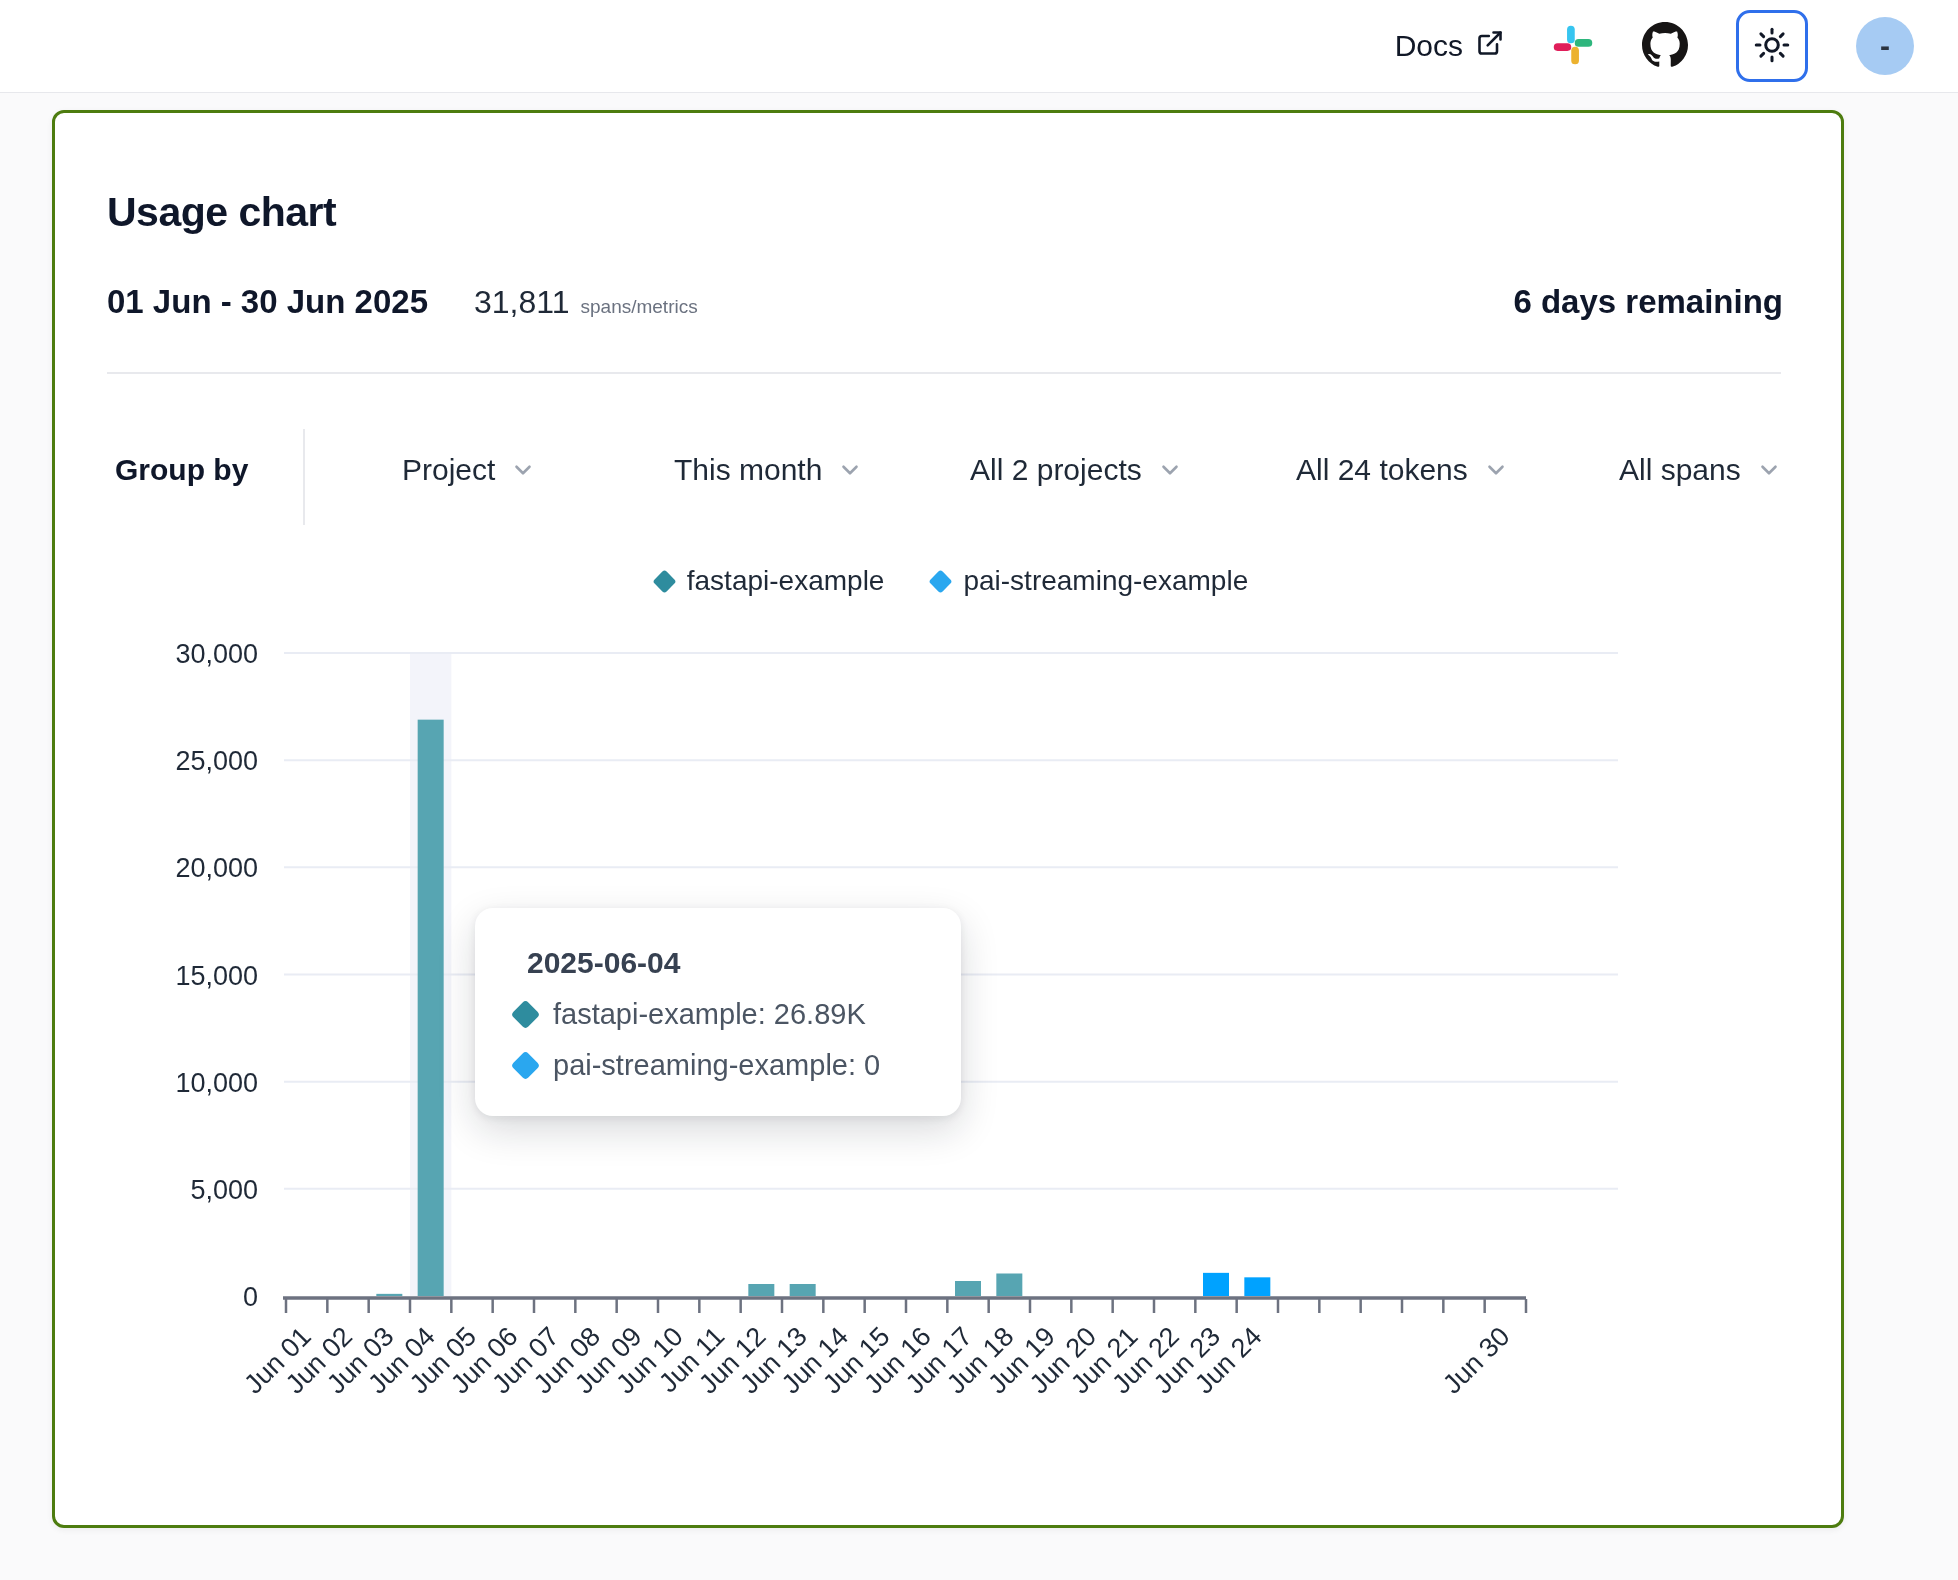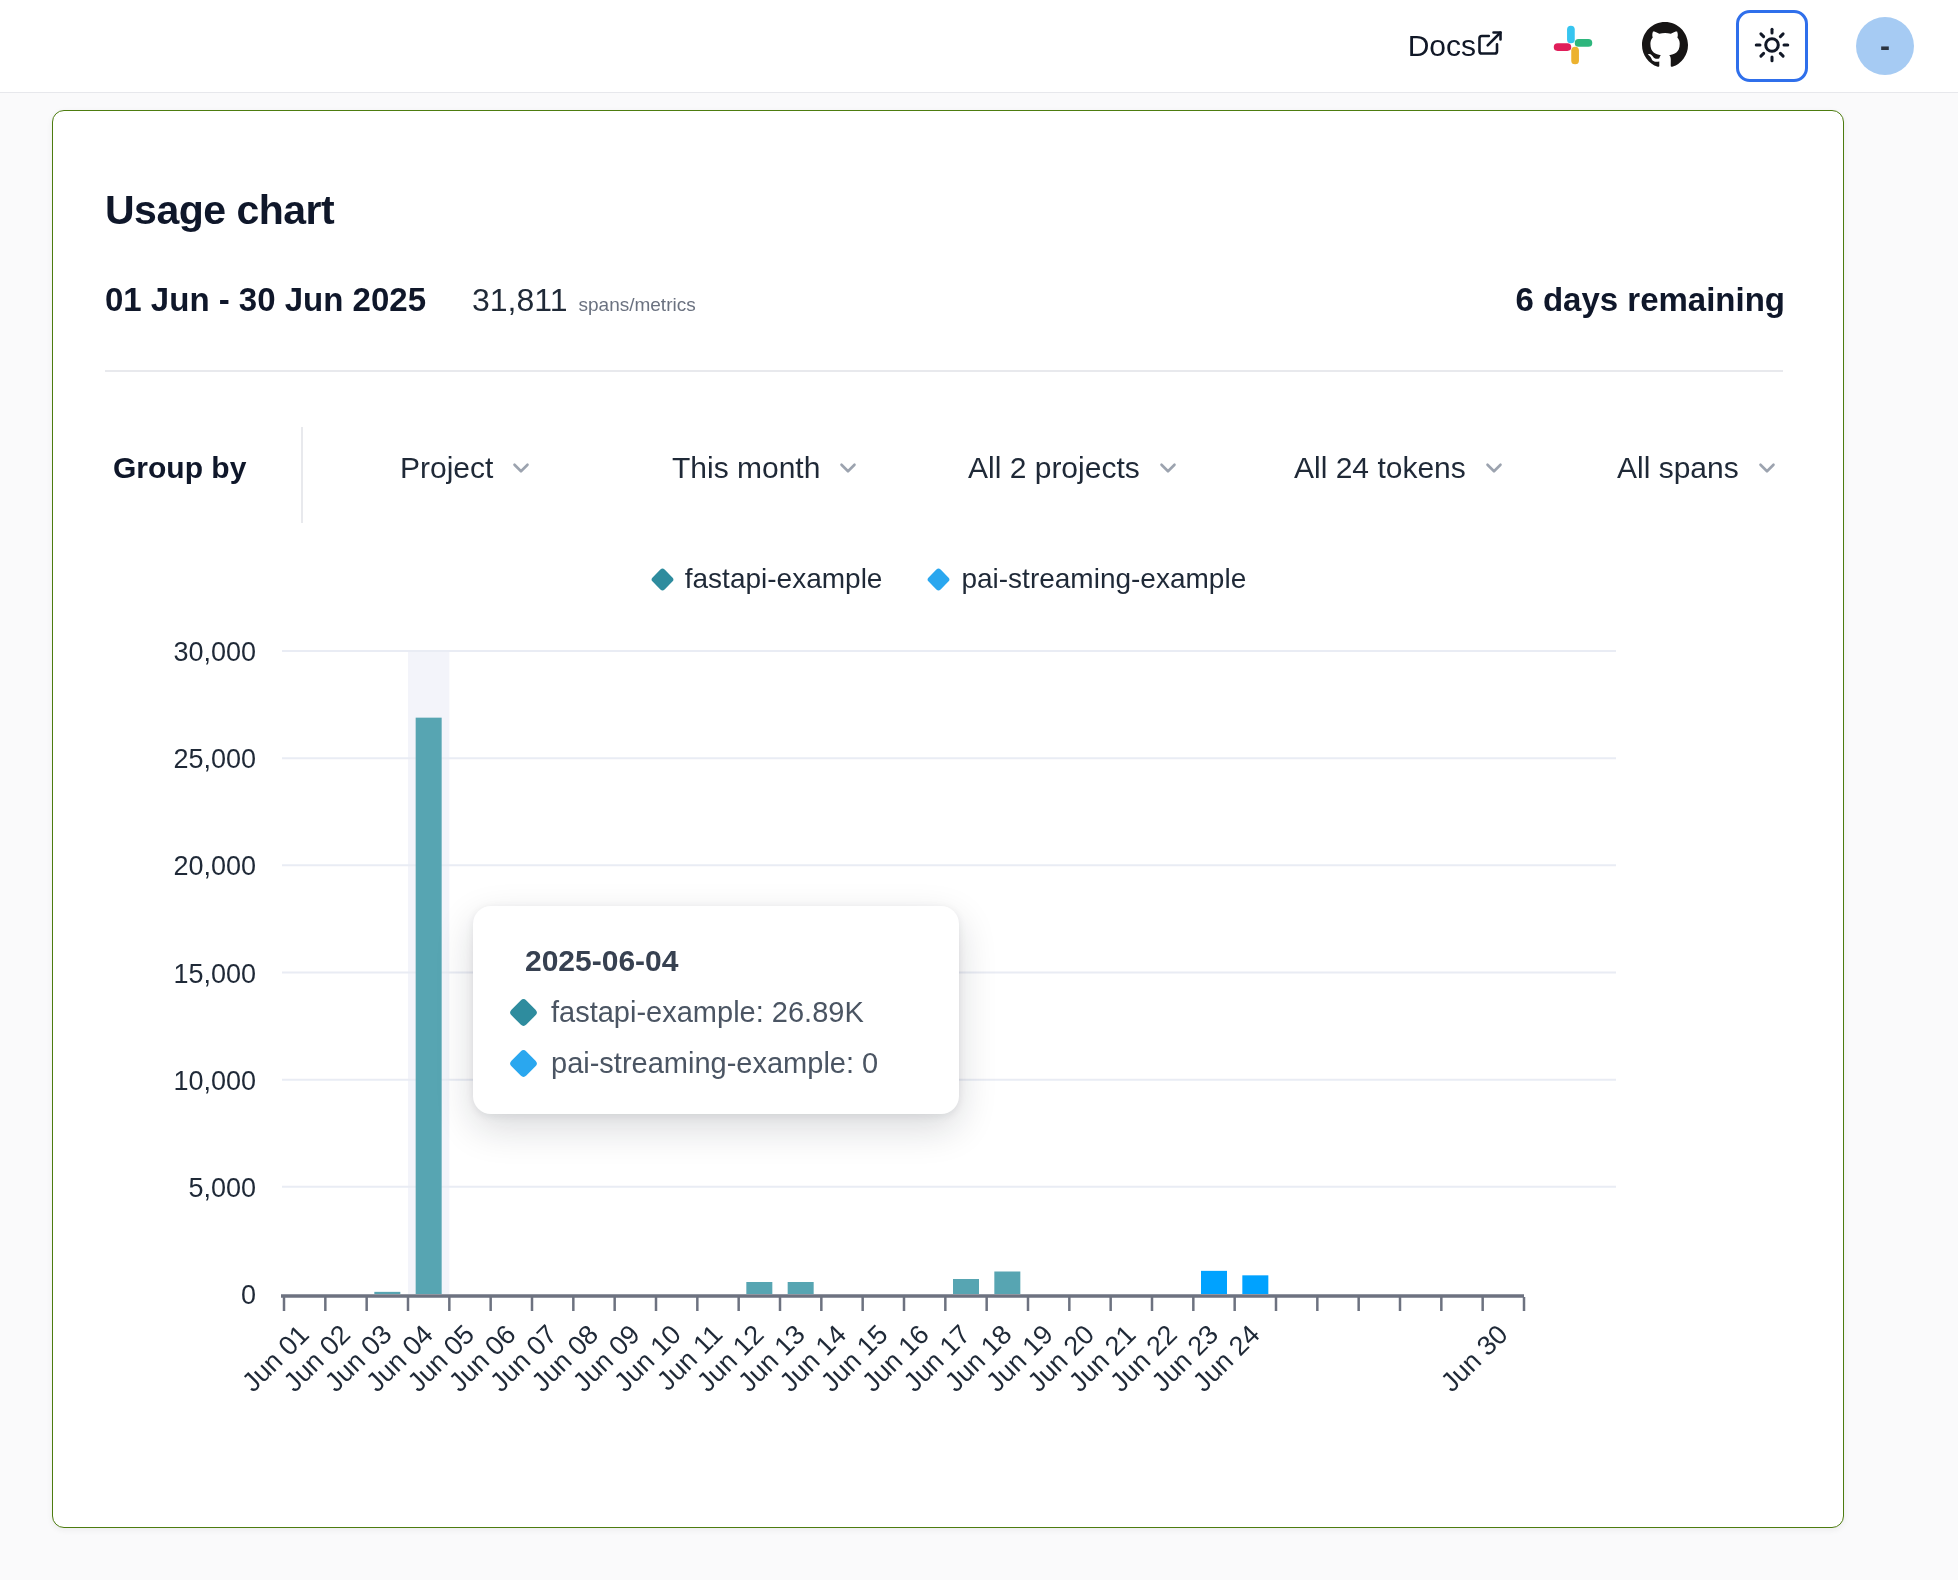--- a/index.html
+++ b/index.html
@@ -9,35 +9,35 @@
     background:var(--page-bg,#fafafb);
     font-family:"Liberation Sans", sans-serif; color:#1f2937;
   }
   
   .topbar {
     position:absolute; top:0; left:0; width:1958px; height:93px;
     background:#fff; border-bottom:1px solid #e7e8ec;
     display:flex; align-items:center; justify-content:flex-end;
     padding-right:44px; gap:48px;
   }
-  .docs-link { display:flex; align-items:center; font-size:30px; color:#111827; cursor:pointer; }
+  .docs-link { display:flex; align-items:center; gap:13px; font-size:30px; color:#111827; cursor:pointer; }
   .icon-btn { display:flex; align-items:center; justify-content:center; cursor:pointer; background:none; border:none; padding:0; }
   .theme-btn {
     width:72px; height:72px; border:3px solid var(--accent,#2f6feb); border-radius:14px;
     background:#fff; display:flex; align-items:center; justify-content:center; cursor:pointer;
   }
   .avatar {
     width:58px; height:58px; border-radius:50%; background:var(--avatar-bg,#a6cbf3);
     display:flex; align-items:center; justify-content:center;
     font-size:30px; font-weight:700; color:#2b3440; cursor:pointer;
   }
   
   .card {
     position:absolute; left:52px; top:110px; width:1792px; height:1418px;
-    background:#fff; border:1px solid #4d7c0f; border-radius:12px;
+    background:#fff; border:3px solid #4d7c0f; border-radius:12px;
     box-shadow:0 2px 6px rgba(16,24,40,.06);
   }
   .card-title { position:absolute; left:52px; top:76px; margin:0; font-size:41px; font-weight:700; color:#0f172a; letter-spacing:-0.5px; }
   .meta-row { position:absolute; left:52px; right:58px; top:170px; display:flex; align-items:baseline; }
   .date-range { font-size:33px; font-weight:700; color:#0f172a; }
   .total-count { font-size:32px; color:#1f2937; margin-left:46px; }
   .total-unit { font-size:19px; color:#6b7280; margin-left:11px; }
   .remaining { margin-left:auto; font-size:33px; font-weight:700; color:#0f172a; }
   .divider { position:absolute; left:52px; right:60px; top:259px; height:0; border-top:2px solid #e8e9ed; }
   

